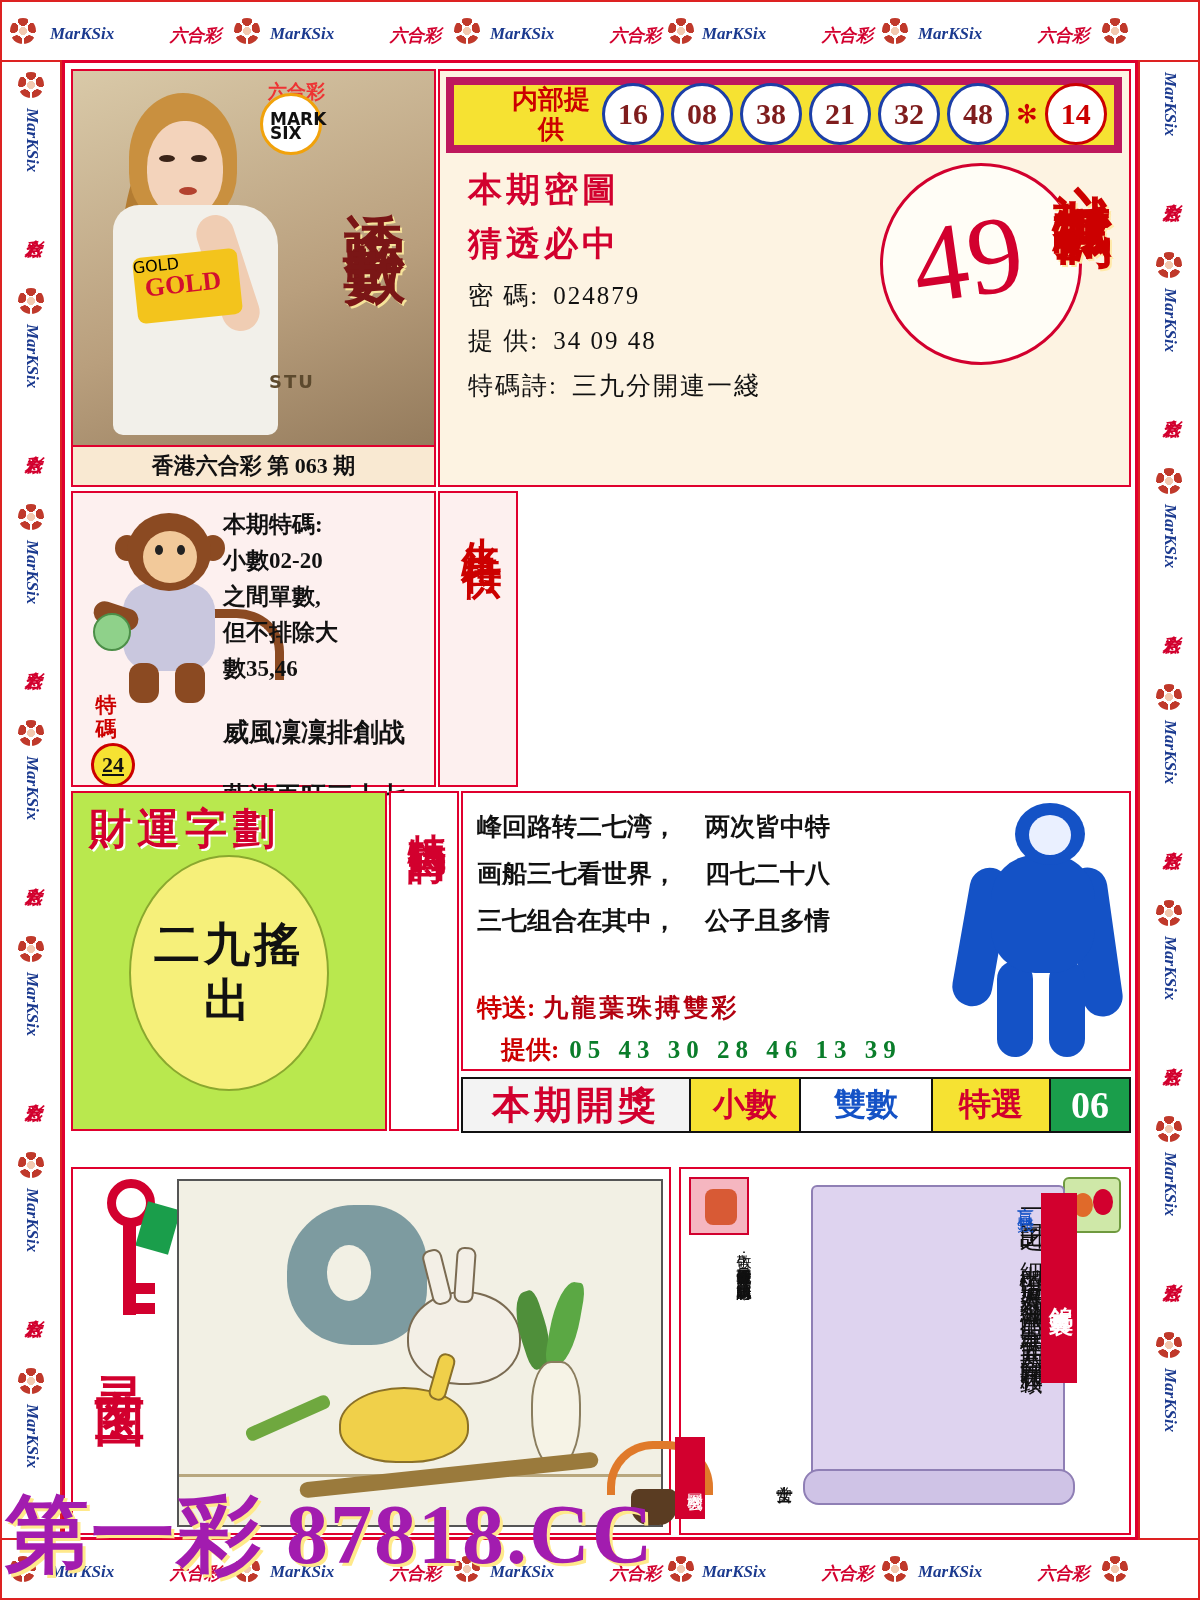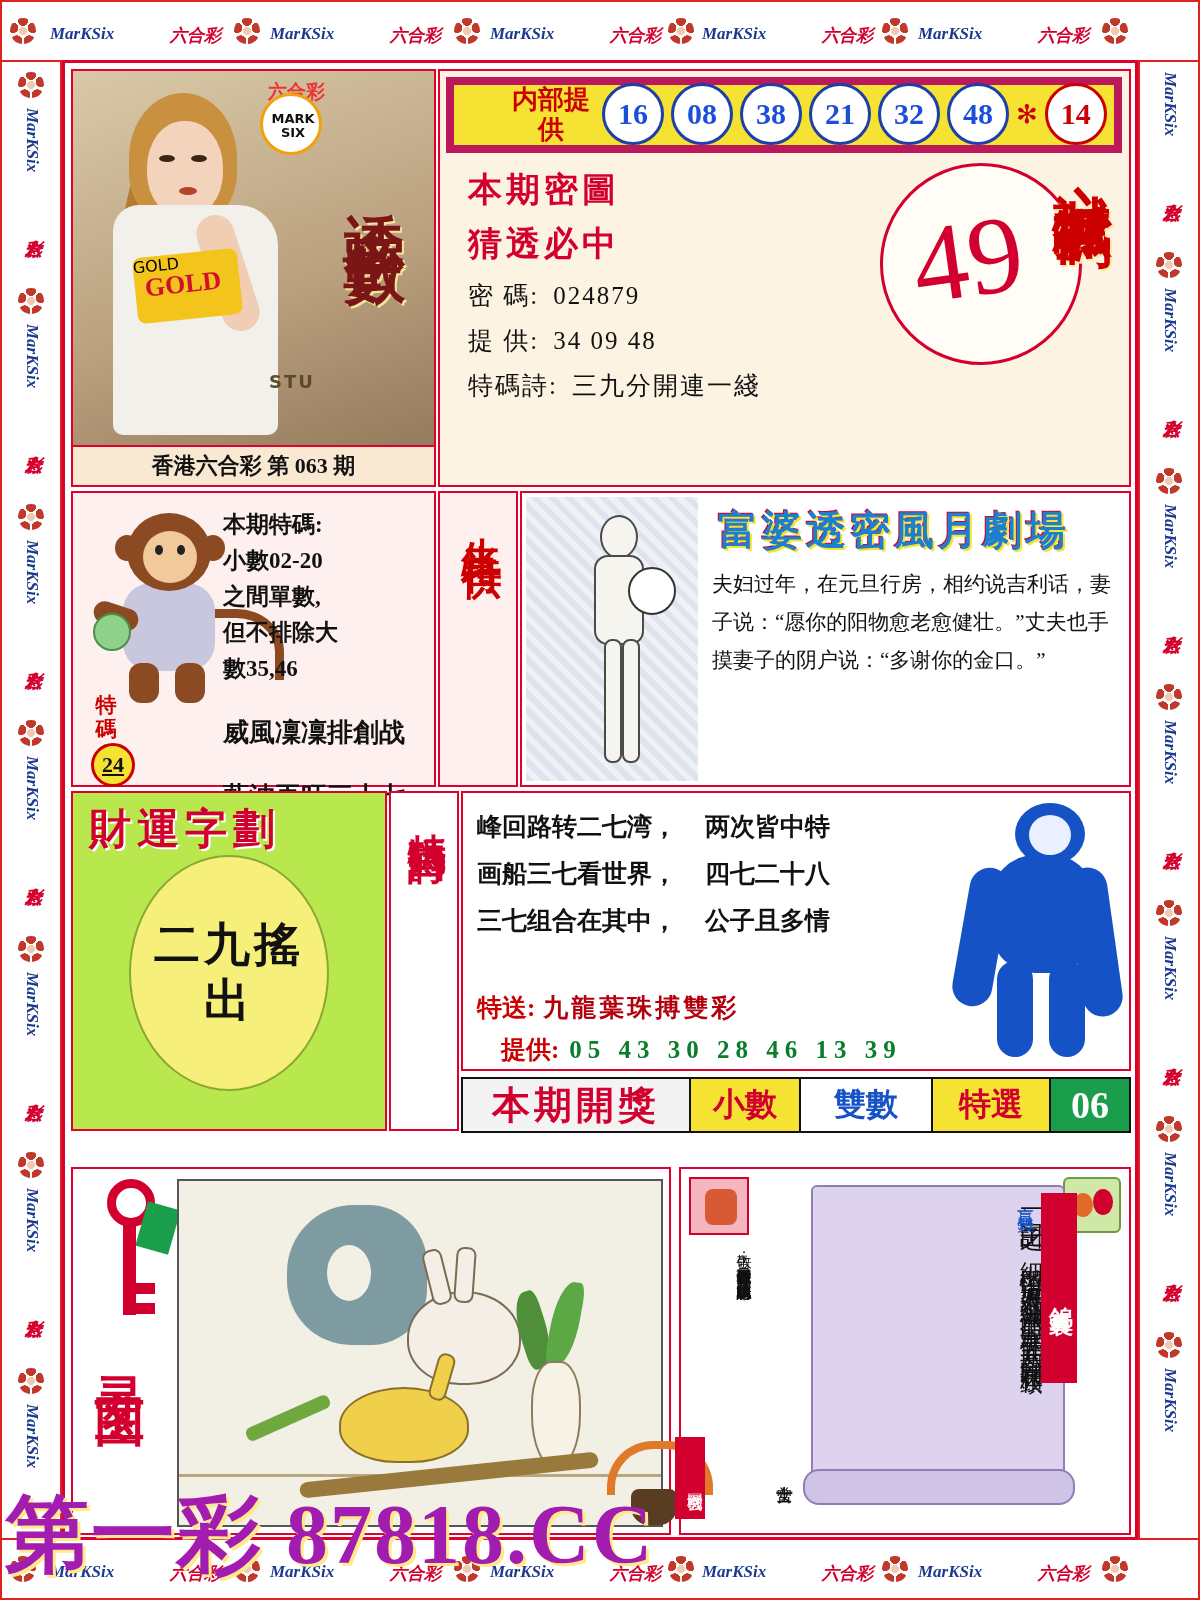--- a/index.html
+++ b/index.html
@@ -35,30 +35,30 @@
   .eyeL{position:absolute;left:68px;top:62px;width:16px;height:7px;background:#3a2418;border-radius:50%;}
   .eyeR{position:absolute;left:100px;top:62px;width:16px;height:7px;background:#3a2418;border-radius:50%;}
   .lips{position:absolute;left:88px;top:94px;width:18px;height:8px;background:#b3422f;border-radius:50%;}
   .body{position:absolute;left:22px;top:112px;width:165px;height:230px;background:#f2f0ea;border-radius:26px 40px 10px 10px;}
   .logoT{position:absolute;left:44px;top:160px;width:105px;height:66px;background:#f3c41c;border-radius:8px;transform:rotate(-6deg);}
   .logoT:after{content:"GOLD";position:absolute;left:10px;top:16px;font-weight:bold;font-size:26px;color:#d2102e;font-family:"Liberation Serif",serif;}
   .arm{position:absolute;left:118px;top:120px;width:38px;height:120px;background:#f0cdb3;border-radius:20px;transform:rotate(-18deg);}
   .stuck{position:absolute;left:196px;top:300px;font-size:18px;color:#5d4a2e;font-weight:bold;letter-spacing:2px;}
   .marksix-badge{position:absolute;right:14px;top:14px;width:160px;height:74px;}
   .mb-circle{position:absolute;left:0;top:8px;width:62px;height:62px;border-radius:50%;background:#ffffff;border:3px solid #f1a20b;box-sizing:border-box;}
-  .mb-circle span{position:absolute;left:7px;top:16px;font-size:13px;font-weight:bold;color:#111;line-height:14px;text-align:center;width:46px;}
+  .mb-circle span{position:absolute;left:7px;top:16px;font-size:17px;font-weight:bold;color:#111;line-height:14px;width:46px;}
   .mb-cn{position:absolute;left:8px;top:-6px;color:#e33;font-size:19px;font-weight:bold;}
   .vert-title{position:absolute;right:18px;top:92px;width:92px;height:280px;writing-mode:vertical-rl;font-family:"Liberation Serif",serif;font-size:62px;font-weight:bold;color:#7a1616;letter-spacing:16px;text-shadow:2px 2px 0 #f6e39a;}
   .photo-caption{position:absolute;left:0;bottom:0;width:100%;height:40px;background:#f9e9d2;border-top:2px solid #e0002e;box-sizing:border-box;display:flex;align-items:center;justify-content:center;font-size:22px;font-weight:bold;color:#111;font-family:"Liberation Serif",serif;}
 
   .rightTop{position:absolute;left:367px;top:0;width:693px;height:418px;background:#fdf3e2;border:2px solid #e0002e;box-sizing:border-box;}
   .numbar{position:absolute;left:6px;top:6px;width:676px;height:76px;background:#f6e232;border:8px solid #be185d;box-sizing:border-box;display:flex;align-items:flex-end;padding-left:48px;}
   .nb-label{width:98px;text-align:center;font-size:26px;font-weight:bold;color:#cc0000;line-height:30px;font-family:"Liberation Serif",serif;}
   .balls{flex:1;display:flex;align-items:center;gap:7px;padding-left:2px;}
-  .ball{width:62px;height:62px;border-radius:50%;background:#fff;border:3px solid #1c3fa8;box-sizing:border-box;display:flex;align-items:center;justify-content:center;font-size:30px;font-weight:bold;color:#1d4ed8;font-family:"Liberation Serif",serif;}
+  .ball{width:62px;height:62px;border-radius:50%;background:#fff;border:3px solid #1c3fa8;box-sizing:border-box;display:flex;align-items:center;justify-content:center;font-size:30px;font-weight:bold;color:#7f1d1d;font-family:"Liberation Serif",serif;}
   .ball.special{border-color:#cc0000;color:#cc0000;}
   .star{font-size:26px;color:#cc0000;font-weight:bold;}
   .mid-text{position:absolute;left:28px;top:96px;width:420px;}
   .mid-text .l1,.mid-text .l2{font-size:34px;font-weight:bold;color:#d2002e;font-family:"Liberation Serif",serif;letter-spacing:4px;margin-bottom:8px;}
   .kv{font-size:25px;color:#111;font-family:"Liberation Serif",serif;margin-top:12px;letter-spacing:2px;}
   .kv .k{color:#111;}
   .kv .v{margin-left:14px;}
   .bigcircle{position:absolute;left:440px;top:92px;width:196px;height:196px;border-radius:50%;border:3px solid #d2002e;background:#fffdf6;}
   .bigcircle span{position:absolute;left:30px;top:30px;font-size:110px;color:#d2002e;font-family:"Liberation Serif",serif;transform:rotate(-8deg);}
   .rt-vert{position:absolute;right:8px;top:66px;writing-mode:vertical-rl;font-size:58px;font-weight:bold;color:#cc0000;font-family:"Liberation Serif",serif;letter-spacing:10px;text-shadow:2px 2px 0 #ffe9a8;}
@@ -355,33 +355,20 @@
           <div>數35,46</div>
           <div class="big">威風凜凜排創战</div>
           <div class="big">藍波再旺三十七</div>
         </div>
       </div>
 
       <div class="shengxiao">
         <span>生肖特供</span>
       </div>
 
-      <div class="theatre">
-        <div class="th-img">
-          <div class="lady">
-            <div class="l-head"></div>
-              <div class="l-torso"></div>
-            <div class="l-legs"></div>
-              <div class="l-legs2"></div>
-              <div class="l-ball"></div>
-          </div>
-        </div>
-        <div class="th-title">富婆透密風月劇場</div>
-        <div class="th-body">夫妇过年，在元旦行房，相约说吉利话，妻子说：“愿你的阳物愈老愈健壮。”丈夫也手摸妻子的阴户说：“多谢你的金口。”</div>
-      </div>
     </div>
 
     <div class="row3">
 
       <div class="caiyun">
         <div class="cy-title">財運字劃</div>
         <div class="cy-oval">
           <span>二九搖出</span>
         </div>
       </div>

